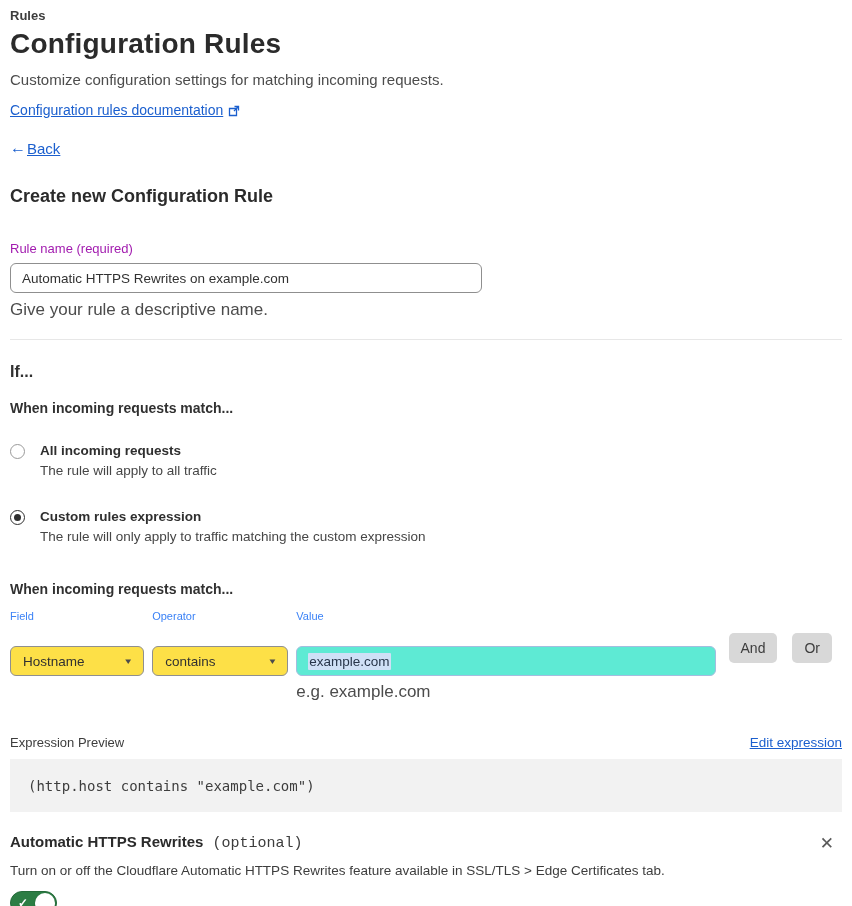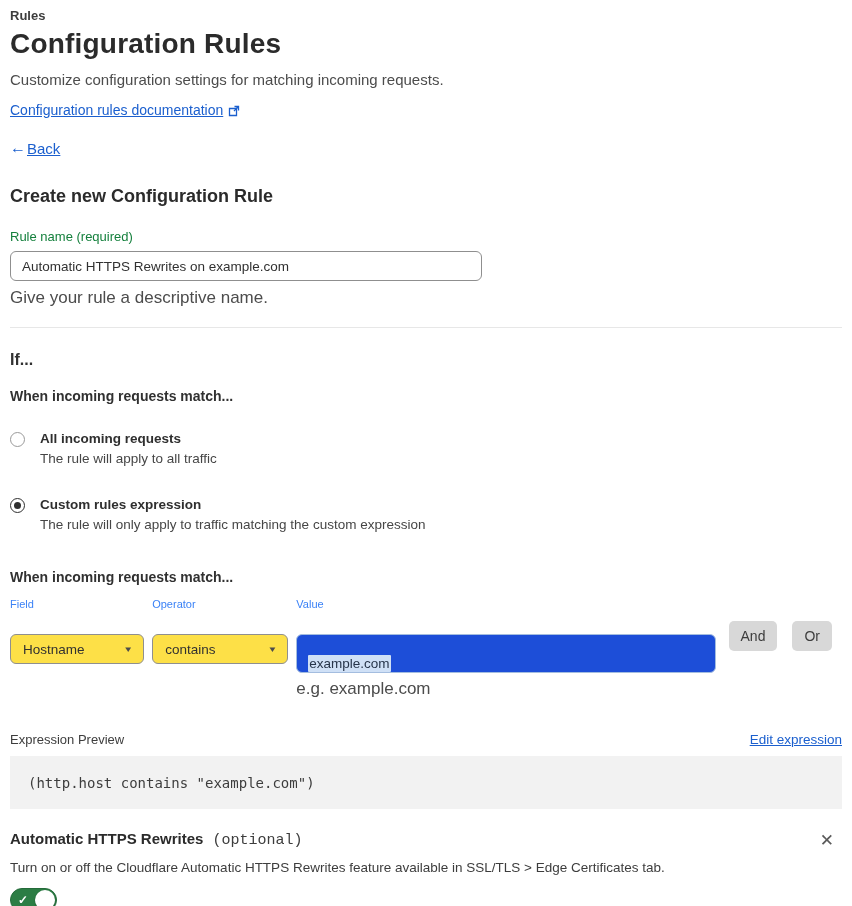--- a/index.html
+++ b/index.html
@@ -18,21 +18,21 @@
   a, .link { color: #1b5fce; text-decoration: underline; cursor: pointer; }
   .doc-link-row { margin-top: 14px; font-size: 14px; display: flex; align-items: center; gap: 5px; }
   .ext-icon { display: inline-block; width: 12px; height: 12px; position: relative; top: 1px; }
   .ext-icon svg { display: block; }
 
   .back-row { margin-top: 21px; font-size: 15px; display: flex; align-items: center; }
   .back-arrow { color: #1b5fce; text-decoration: none; font-size: 16px; margin-right: 1px; }
 
   .h2 { font-size: 18px; font-weight: bold; margin-top: 29px; color: #2b2b2b; }
 
-  .field-label { font-size: 13px; color: #15803d; margin-top: 22px; }
+  .field-label { font-size: 13px; color: #a21caf; margin-top: 34px; }
   .rule-name-input {
     margin-top: 7px; width: 472px; height: 30px;
     border: 1px solid #8f8f8f; border-radius: 6px; background: #fff;
     font-size: 13.5px; color: #313131; padding: 0 11px;
     display: flex; align-items: center;
   }
   .helper { font-size: 17px; color: #4c4c4c; margin-top: 7px; }
 
   .divider { height: 1px; background: #e7e7e7; margin-top: 19px; width: 832px; }
 
@@ -58,22 +58,22 @@
   .select-box {
     height: 30px; border: 1px solid #8f8f8f; border-radius: 6px; background: #fde047;
     display: flex; align-items: center; justify-content: space-between;
     padding: 0 10px 0 12px; font-size: 13.5px; color: #313131; cursor: pointer;
   }
   .chev { font-size: 10px; color: #4c4c4c; transform: scaleY(.8); }
   .col-field { width: 137px; margin-right: 8px; }
   .col-operator { width: 139px; margin-right: 8px; }
   .col-value { width: 428px; }
   .value-input {
-    height: 39px; border: 1px solid #a4bddf; border-radius: 6px;
-    background: #1d4ed8; display: flex; align-items: flex-end;
+    height: 30px; border: 1px solid #a4bddf; border-radius: 6px;
+    background: #5eead4; display: flex; align-items: center;
     padding: 0 11px; font-size: 13.5px; color: #27354a;
   }
   .value-selection { background: #cfe0f6; padding: 1px 1px; border-radius: 1px; }
   .andor { display: flex; margin-left: 13px; margin-top: 23px; }
   .btn-gray {
     height: 30px; background: #d8d8d8; border: none; border-radius: 5px;
     font-family: "Liberation Sans", sans-serif; font-size: 14px; color: #3d3d3d;
     padding: 0 12px; cursor: pointer;
   }
   .btn-gray + .btn-gray { margin-left: 15px; }

